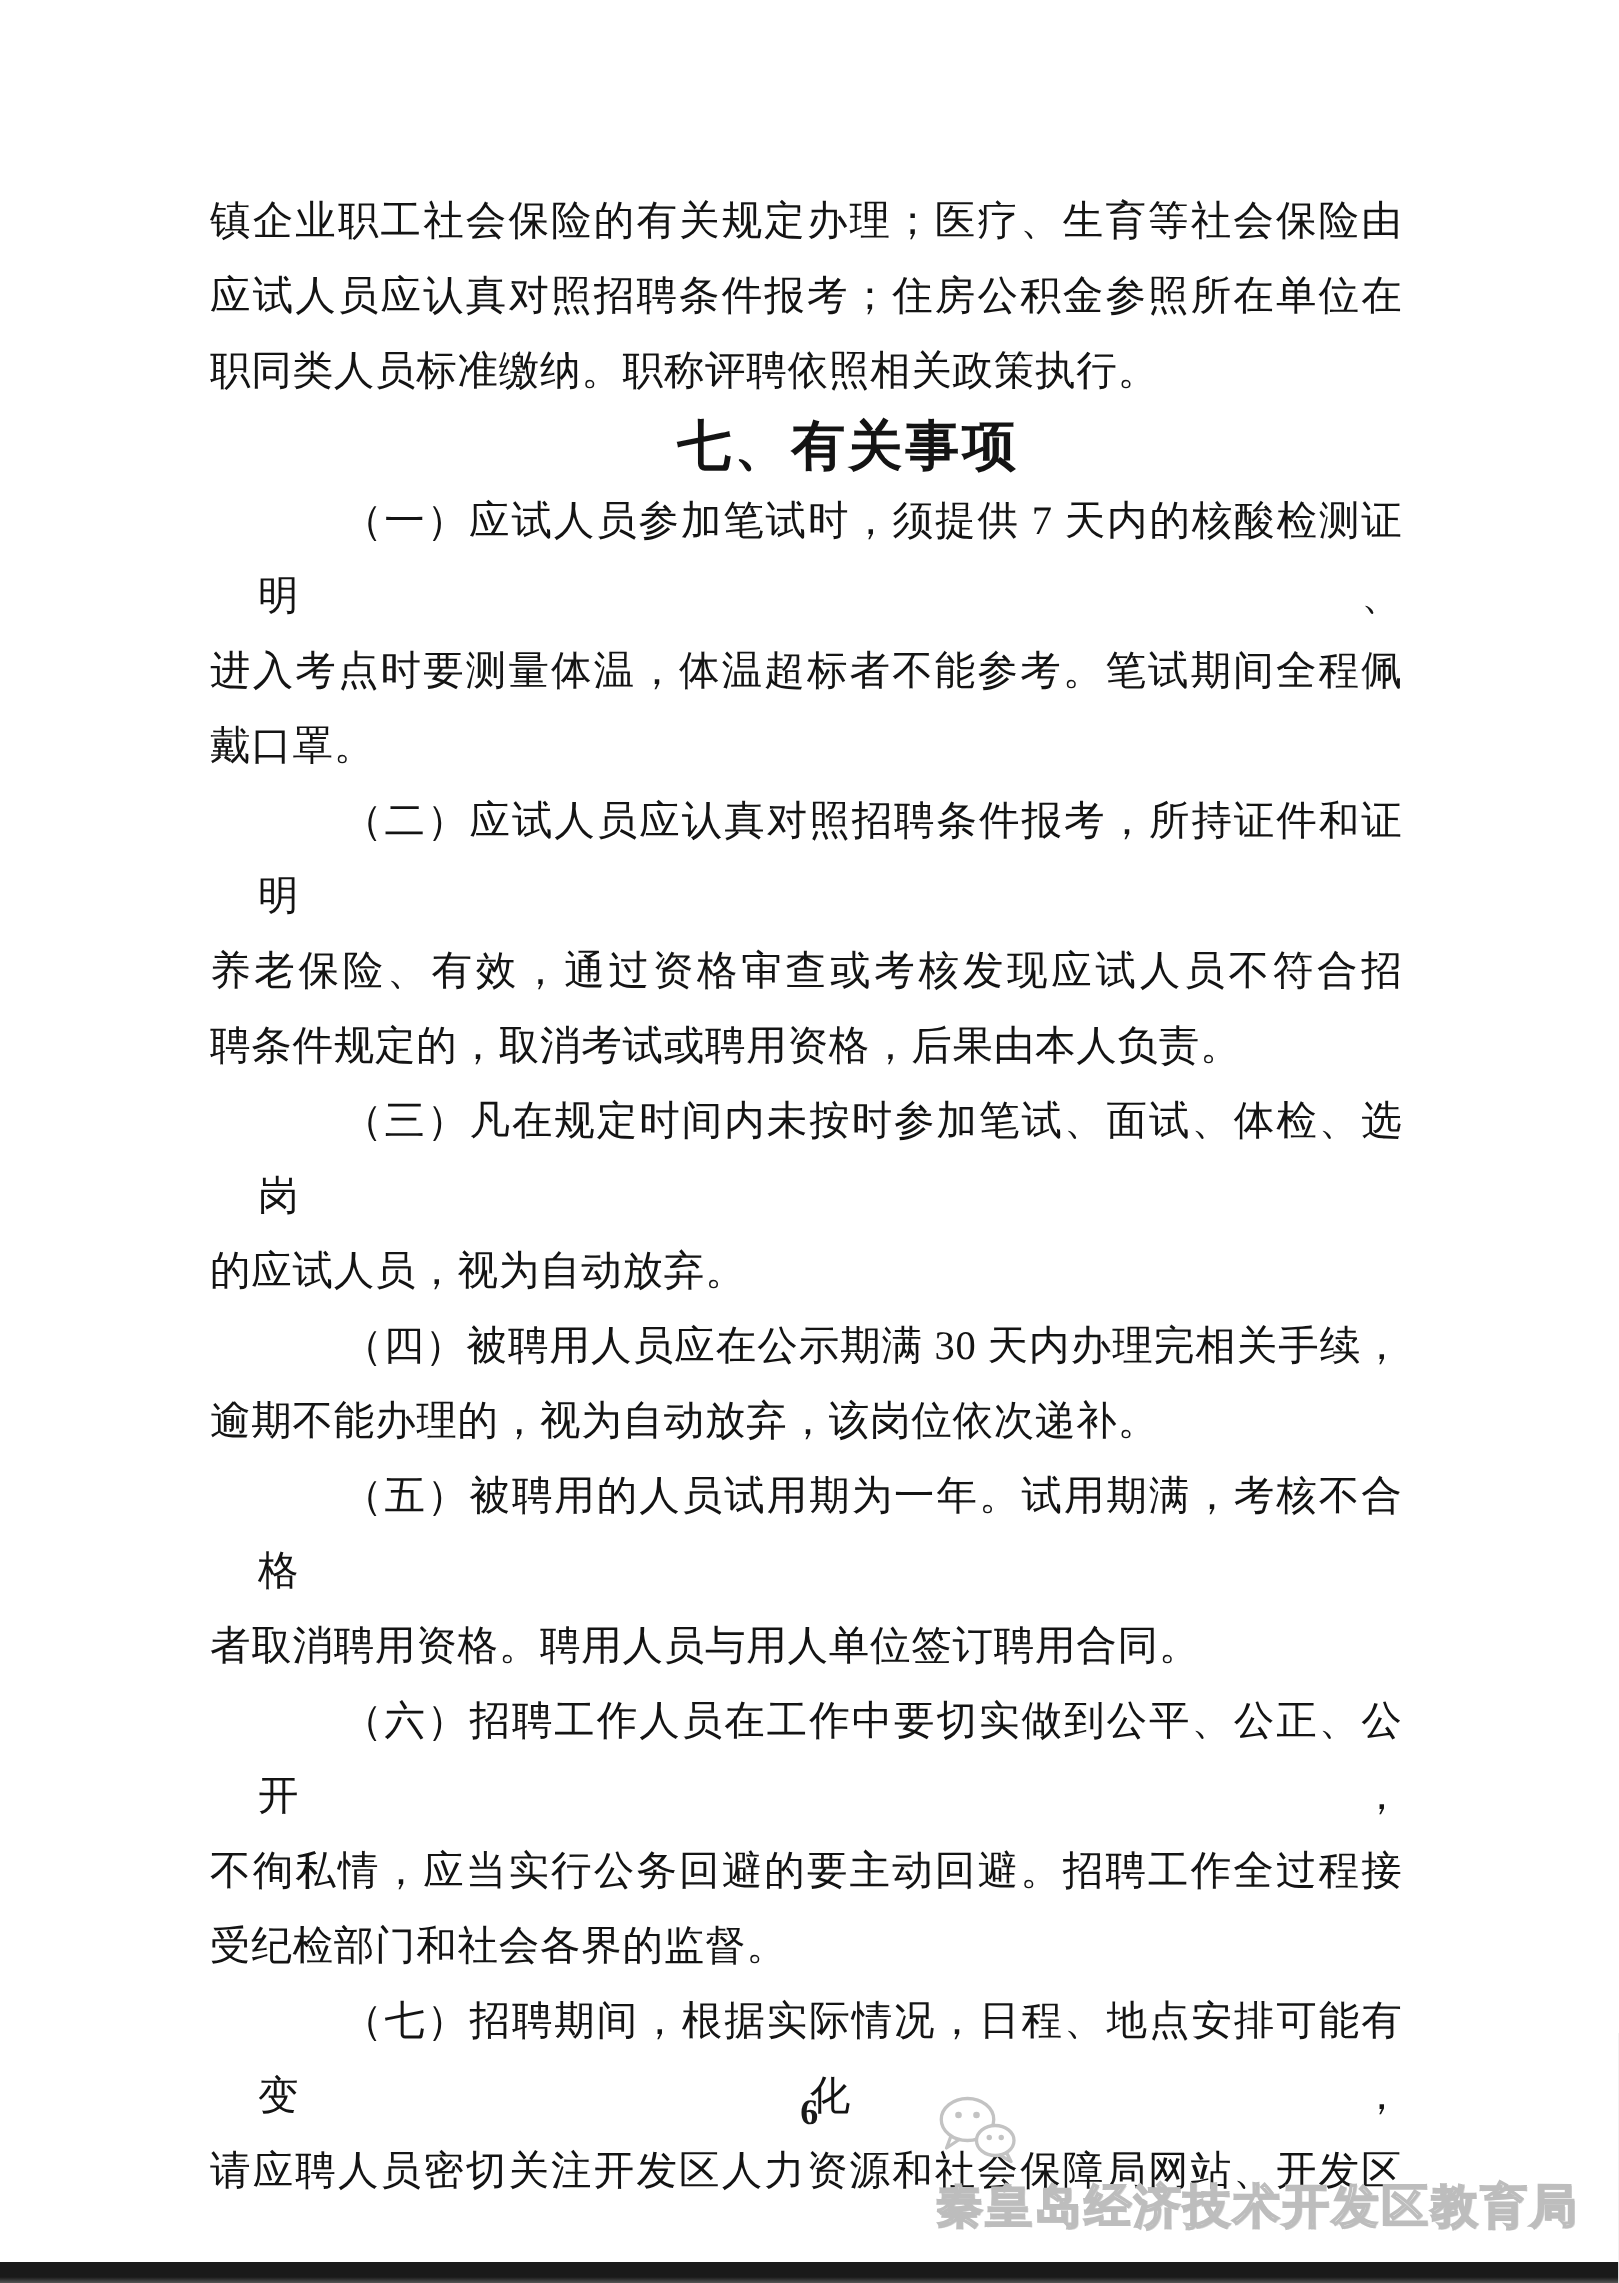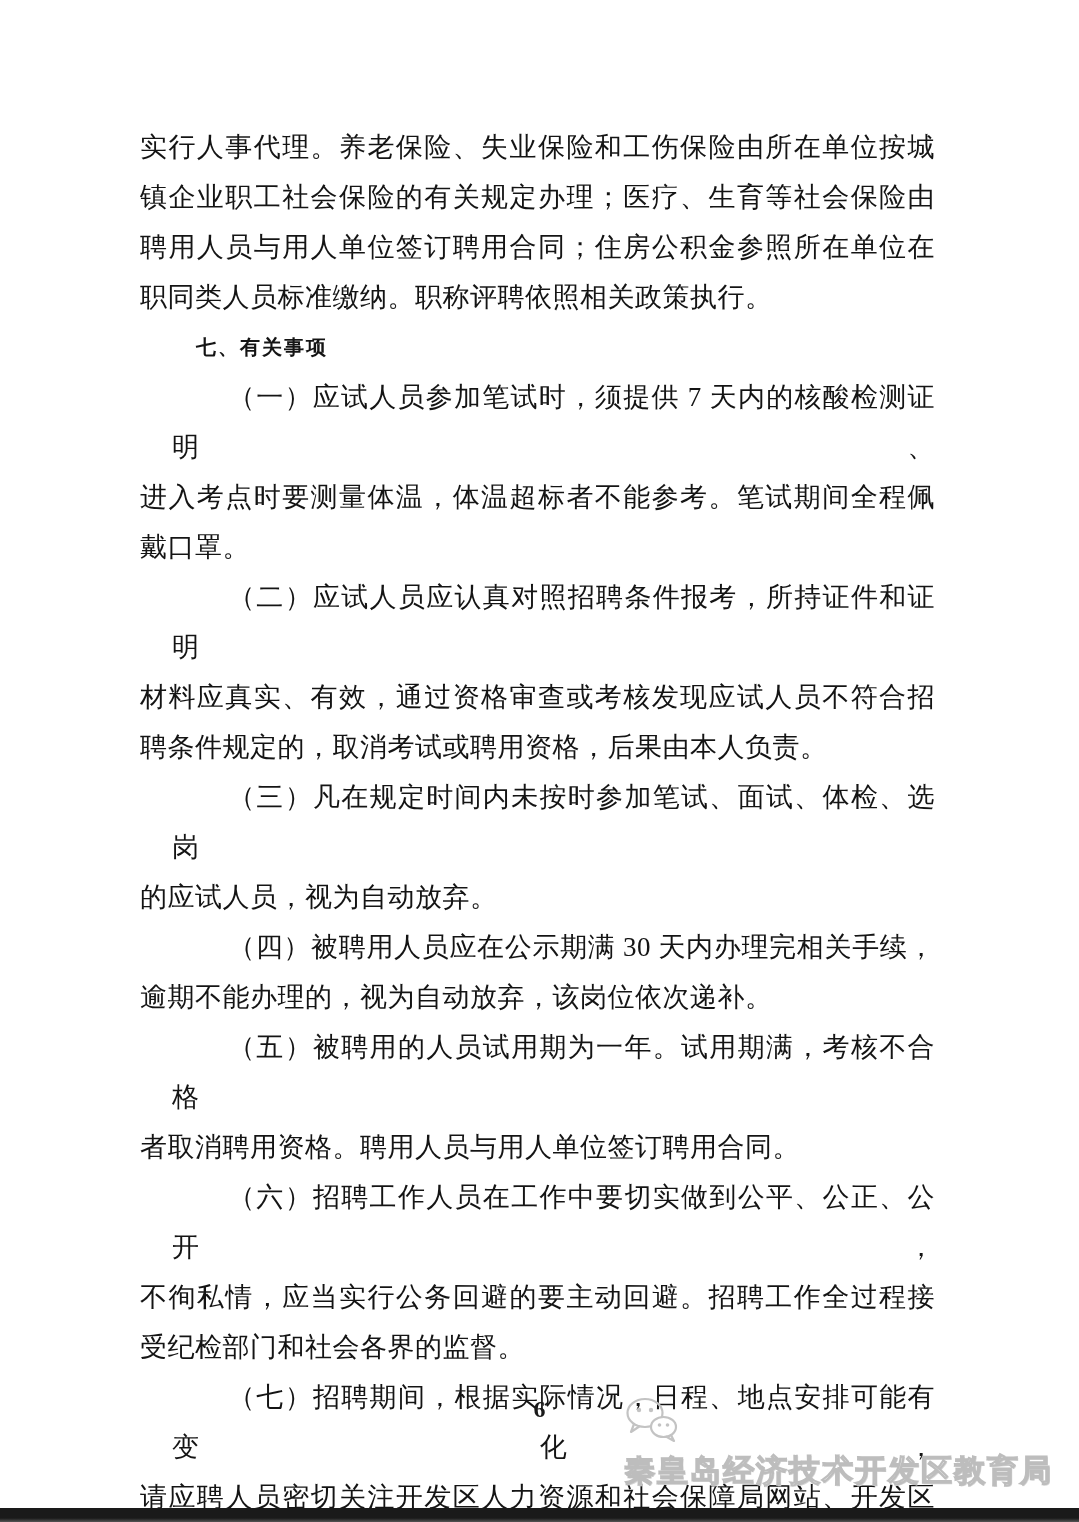--- a/index.html
+++ b/index.html
@@ -26,23 +26,24 @@
     text-align-last: justify;
     text-justify: inter-character;
     letter-spacing: 0.5px;
   }
   .line.last { text-align-last: left; }
   .para.indent .line:first-child { text-indent: 56px; margin-left: 32px; }
   .heading {
     line-height: 50px;
     font-family: "Liberation Sans", "DejaVu Sans", sans-serif;
     font-weight: bold;
-    font-size: 20px;
+    font-size: 36px;
     text-indent: 56px;
     letter-spacing: 2px;
+    text-align: center;
   }
   .page-number {
     position: absolute;
     top: 1396px;
     left: 0;
     width: 100%;
     text-align: center;
     font-size: 24px;
     font-weight: bold;
     color: #1a1a1a;
@@ -74,34 +75,33 @@
     background: linear-gradient(to bottom, #1a1a1a 0%, #1a1a1a 72%, #555555 100%);
   }
 </style>
 </head>
 <body>
 
 <div class="page">
 
   <div class="doc-body" id="doc-body">
       <div class="para">
-        <div class="line">实行人事代理。养老保险、失业保险和工伤保险由所在单位按城</div>
         <div class="line">镇企业职工社会保险的有关规定办理；医疗、生育等社会保险由</div>
-        <div class="line">聘用人员与用人单位签订聘用合同；住房公积金参照所在单位在</div>
+        <div class="line">应试人员应认真对照招聘条件报考；住房公积金参照所在单位在</div>
         <div class="line last">职同类人员标准缴纳。职称评聘依照相关政策执行。</div>
       </div>
       <div class="heading">七、有关事项</div>
       <div class="para indent">
         <div class="line">（一）应试人员参加笔试时，须提供 7 天内的核酸检测证明、</div>
         <div class="line">进入考点时要测量体温，体温超标者不能参考。笔试期间全程佩</div>
         <div class="line last">戴口罩。</div>
       </div>
       <div class="para indent">
         <div class="line">（二）应试人员应认真对照招聘条件报考，所持证件和证明</div>
-        <div class="line">材料应真实、有效，通过资格审查或考核发现应试人员不符合招</div>
+        <div class="line">养老保险、有效，通过资格审查或考核发现应试人员不符合招</div>
         <div class="line last">聘条件规定的，取消考试或聘用资格，后果由本人负责。</div>
       </div>
       <div class="para indent">
         <div class="line">（三）凡在规定时间内未按时参加笔试、面试、体检、选岗</div>
         <div class="line last">的应试人员，视为自动放弃。</div>
       </div>
       <div class="para indent">
         <div class="line">（四）被聘用人员应在公示期满 30 天内办理完相关手续，</div>
         <div class="line last">逾期不能办理的，视为自动放弃，该岗位依次递补。</div>
       </div>

